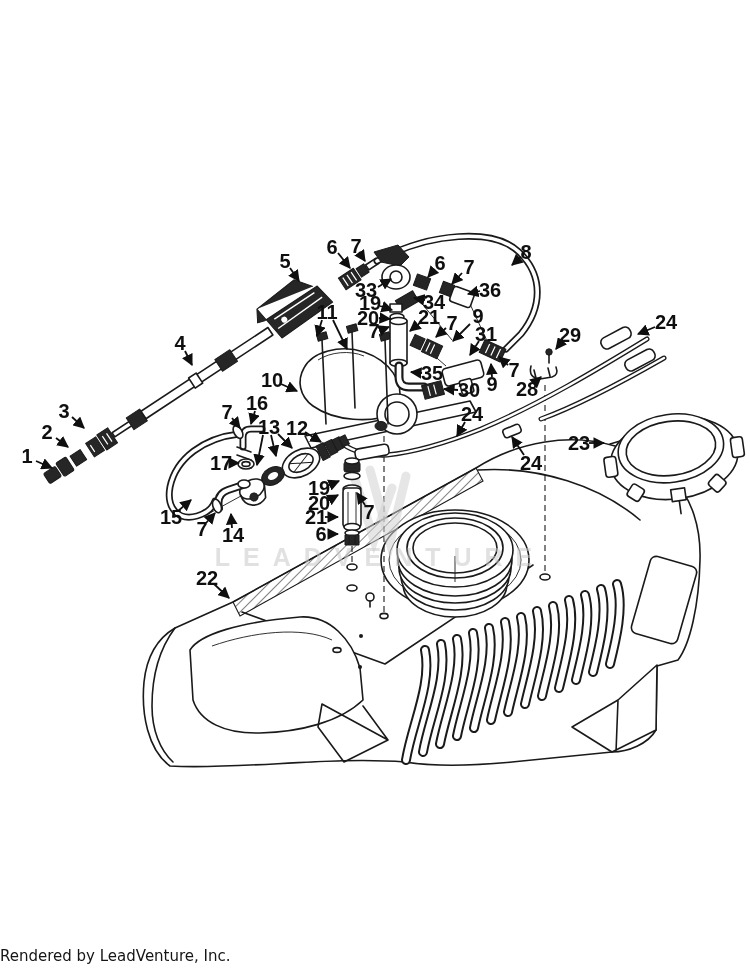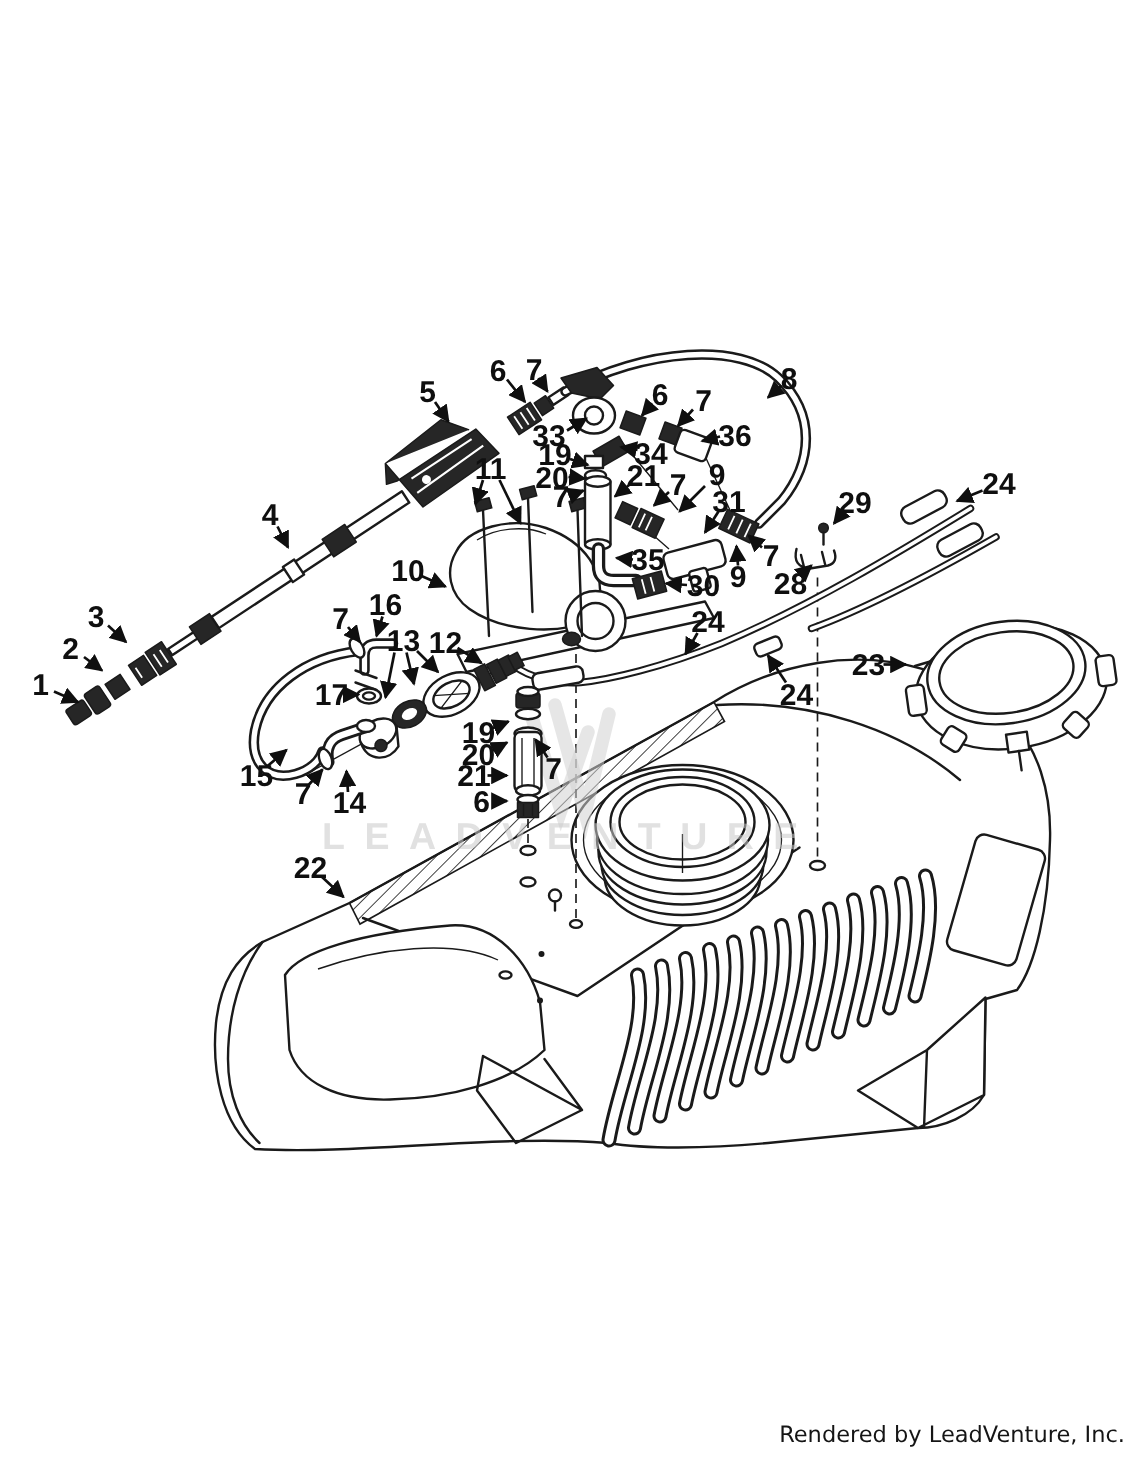--- a/index.html
+++ b/index.html
@@ -1,18 +1,18 @@
 <!DOCTYPE html>
 <html><head>
 <meta charset="utf-8">
 <style>
   html,body{margin:0;padding:0;background:#ffffff;}
   .page{position:relative;width:750px;height:971px;background:#fff;overflow:hidden;
         font-family:"Liberation Sans",sans-serif;}
-  .footer{position:absolute;left:0;bottom:6px;width:100%;text-align:right;
+  .footer{position:absolute;left:0;bottom:6px;width:100%;text-align:left;
           font-size:15px;color:#151515;font-family:"DejaVu Sans",sans-serif;}
   svg{position:absolute;top:0;left:0;}
   .ln{stroke:#1a1a1a;stroke-width:1.6;fill:none;stroke-linecap:round;stroke-linejoin:round;}
   .lnthin{stroke:#1a1a1a;stroke-width:0.9;fill:none;}
   .wfill{fill:#ffffff;stroke:#1a1a1a;stroke-width:1.6;stroke-linejoin:round;}
   .dark{fill:#262626;stroke:#1a1a1a;stroke-width:1;stroke-linejoin:round;}
   .dash{stroke:#1a1a1a;stroke-width:1.1;fill:none;stroke-dasharray:6 4;}
   .tube-o{stroke:#1a1a1a;fill:none;stroke-linecap:round;}
   .tube-i{stroke:#ffffff;fill:none;stroke-linecap:round;}
   .co-text{font:bold 20px "Liberation Sans",sans-serif;fill:#0f0f0f;text-anchor:middle;}

